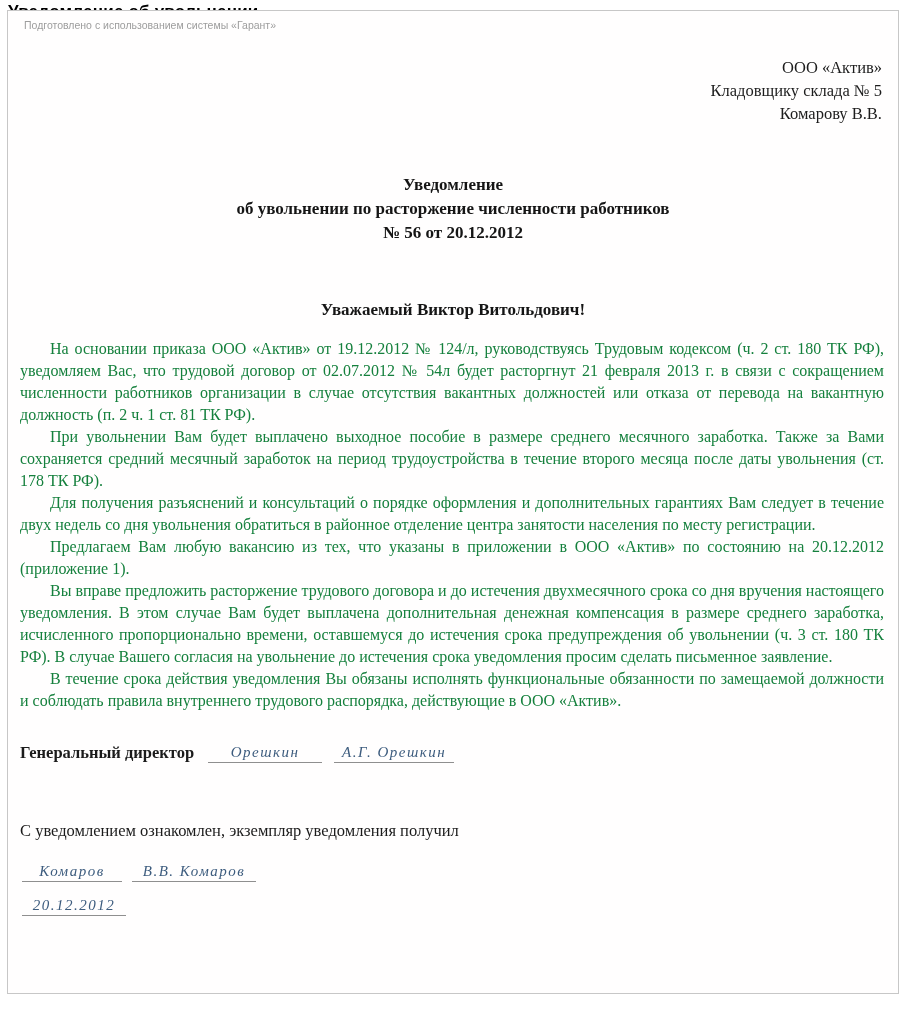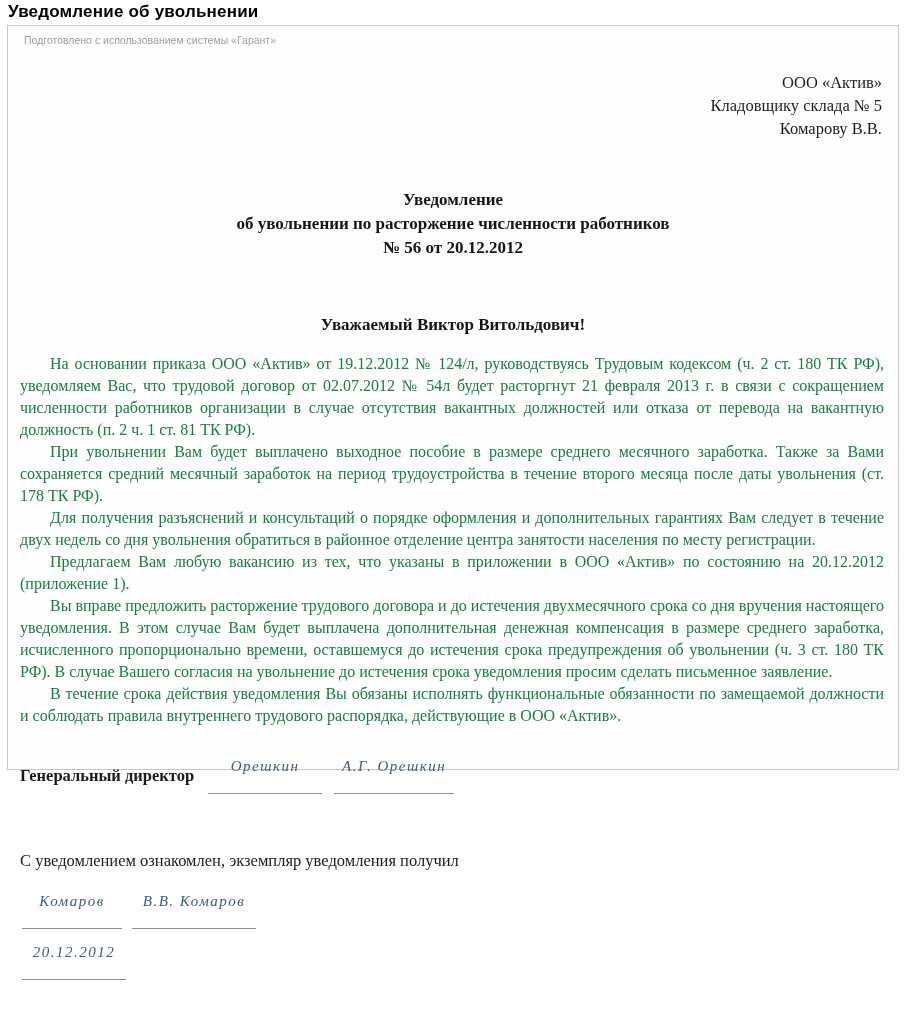--- a/index.html
+++ b/index.html
@@ -11,22 +11,22 @@
     color:#1b1b1b;
     overflow:hidden;
   }
   .page-title {
     position:absolute; top:2px; left:8px;
     font-family:"Liberation Sans", sans-serif;
     font-weight:bold; font-size:17px; color:#000;
     letter-spacing:0.2px;
   }
   .sheet {
-    position:absolute; left:7px; top:25px;
-    width:892px; height:745px;
+    position:absolute; left:7px; top:10px;
+    width:892px; height:984px;
     box-sizing:border-box;
     border:1px solid #c7c7c7;
     background:#fffefe;
     padding:8px 10px 0 10px;
   }
   .garant-note {
     font-family:"Liberation Sans", sans-serif;
     font-size:10.5px; line-height:13px;
     color:#9d9d9d;
     padding-left:6px;
@@ -64,21 +64,21 @@
   .director-row { margin-top:30px; padding-left:2px;align-items:center; }
   .director-label {
     font-weight:bold; font-size:16.5px; line-height:22px;
     white-space:nowrap;
   }
   .sig-slot {
     display:inline-block;
     border-bottom:1px solid #8f8f8f;
     text-align:center;
     vertical-align:bottom;
-    padding-bottom:18px;
+    padding-bottom:1px;
   }
   .hand {
     font-style:italic;
     font-size:15px; line-height:18px;
     letter-spacing:1.5px;
     color:#3d5c7e;
     white-space:nowrap;
   }
   .slot-director-sign { width:114px; margin-left:14px; }
   .slot-director-name { width:120px; margin-left:12px; }

